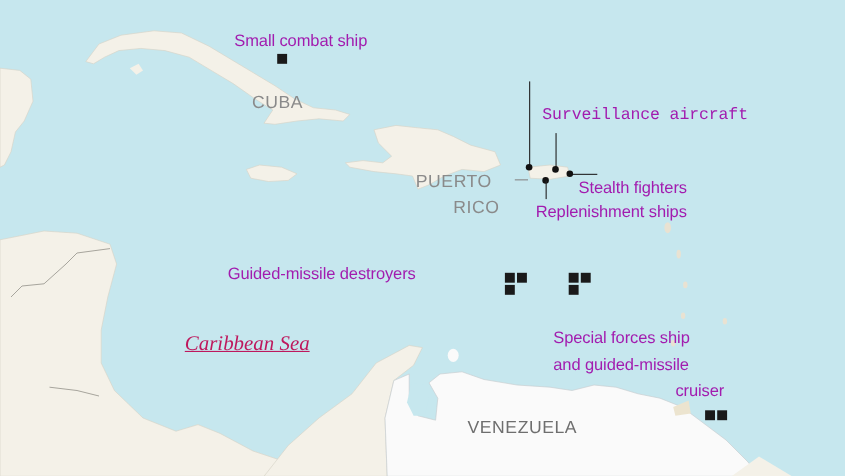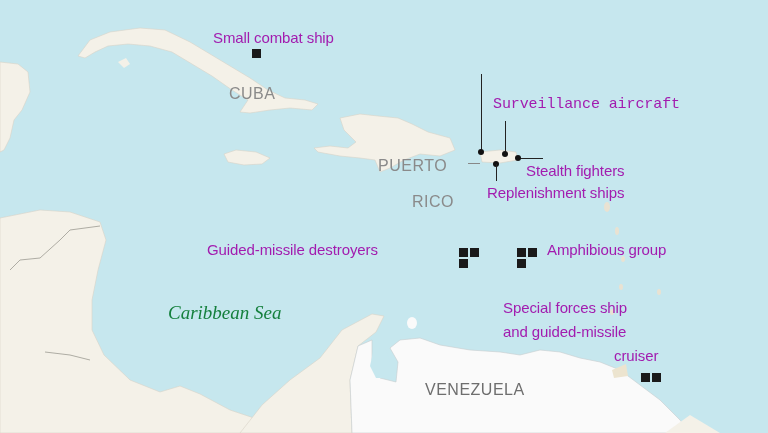--- a/index.html
+++ b/index.html
@@ -21,22 +21,23 @@
       color: #8a8a8a;
       font-size: 16px;
       letter-spacing: 0.5px;
       line-height: 22px;
     }
     .country.dark { color: #6e6e6e; }
     .sea {
       position: absolute;
       font-family: "Liberation Serif", serif;
       font-style: italic;
-      color: #15803d;
+      color: #be185d;
       font-size: 19px;
+      text-decoration: underline;
     }
     .ship { position: absolute; width: 9px; height: 9px; background: #1a1a1a; }
     .leader { position: absolute; background: #222; }
     .leader.grey { background: #888; }
     .dot { position: absolute; width: 6px; height: 6px; border-radius: 50%; background: #111; }
   </style>
 </head>
 <body>
 
 <div class="map">
@@ -75,21 +76,21 @@
 
     <ellipse cx="412" cy="323" rx="5" ry="6" fill="#fafafa"></ellipse>
 
     <path d="M612,370 L626,364 L628,376 L614,378 Z" fill="#ece4cf"></path>
 
     <path d="M665,433 L690,415 L720,433 Z" fill="#f4f1e8"></path>
   </svg>
 
   <div class="country" style="left:229px; top:83px;">CUBA</div>
   <div class="country" style="left:378px; top:155px;">PUERTO</div>
-  <div class="country" style="left:412px; top:179px;margin-top:12px;">RICO</div>
+  <div class="country" style="left:412px; top:179px;">RICO</div>
   <div class="country dark" style="left:425px; top:379px;">VENEZUELA</div>
   <div class="sea" style="left:168px; top:302px;">Caribbean Sea</div>
 
   <div class="label" style="left:213px; top:27px;">Small combat ship</div>
   <div class="ship" style="left:252px; top:49px;"></div>
 
   <div class="leader grey" style="left:468px; top:163px; width:12px; height:1px;"></div>
   <div class="leader" style="left:481px; top:74px; width:1px; height:78px;"></div>
   <div class="dot" style="left:478px; top:149px;"></div>
 
@@ -106,21 +107,20 @@
   <div class="label" style="left:207px; top:239px;">Guided-missile destroyers</div>
 
   <div class="label" style="left:487px; top:182px;">Replenishment ships</div>
   <div class="ship" style="left:459px; top:248px;"></div>
   <div class="ship" style="left:470px; top:248px;"></div>
   <div class="ship" style="left:459px; top:259px;"></div>
 
   <div class="ship" style="left:517px; top:248px;"></div>
   <div class="ship" style="left:528px; top:248px;"></div>
   <div class="ship" style="left:517px; top:259px;"></div>
-  <div class="label" style="left:547px; top:239px;">Amphibious group</div>
 
   <div class="label" style="left:503px; top:297px;">Special forces ship</div>
   <div class="label" style="left:503px; top:321px;">and guided-missile</div>
   <div class="label" style="left:614px; top:345px;">cruiser</div>
   <div class="ship" style="left:641px; top:373px;"></div>
   <div class="ship" style="left:652px; top:373px;"></div>
 
 </div>
 
 </body></html>

